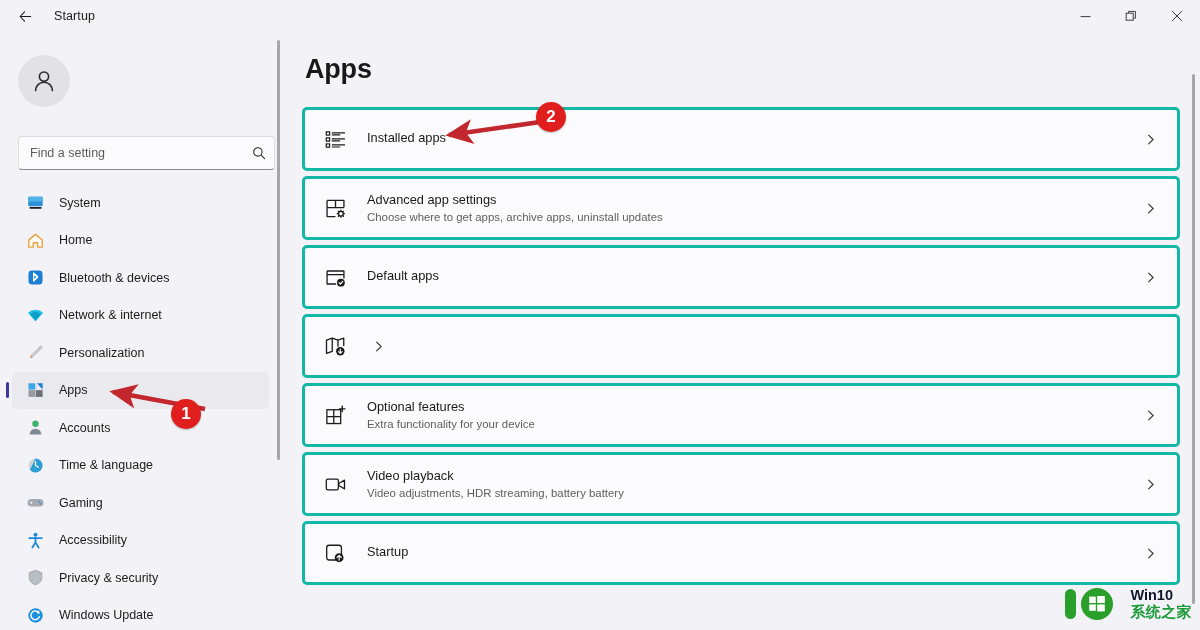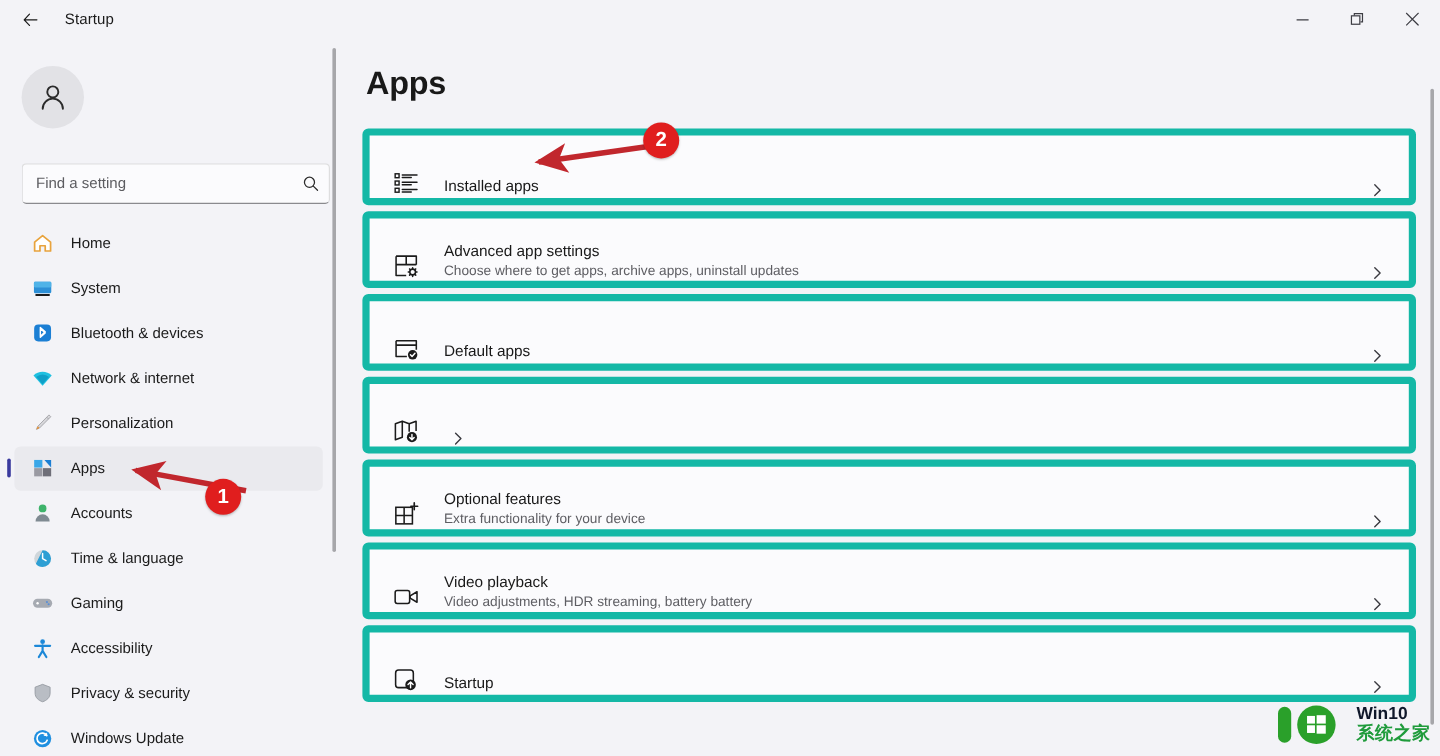--- a/index.html
+++ b/index.html
@@ -138,23 +138,23 @@
     letter-spacing: -.2px;
   }
   .cards {
     position: absolute; top: 75px; left: 19px;
     width: 878px;
   }
   .card {
     height: 64px;
     margin-bottom: 5px;
     background: #fbfbfd;
-    border: 6px solid #14b8a6;
+    border: 3px solid #14b8a6;
     border-radius: 5px;
-    display: flex; align-items: flex-end;
+    display: flex; align-items: center;
     padding: 0 16px 0 17px;
     cursor: pointer;
   }
   .card-ico {
     width: 26px; height: 26px;
     flex: 0 0 26px;
     display: flex; align-items: center; justify-content: center;
     margin-right: 19px;
   }
   .card-txt { flex: 1; min-width: 0; }
@@ -272,35 +272,35 @@
           <path d="M9.1 9.1 L12.6 12.6" stroke="#2b2b2b" stroke-width="1.05" stroke-linecap="round"></path>
         </svg>
       </span>
     </div>
 
     <div class="navlist">
 
       <div class="navitem">
         <span class="nav-ico">
           <svg width="19" height="19" viewBox="0 0 20 20">
-            <path d="M3 9.3 L10 3.6 L17 9.3 V17 H12.3 V12.4 H7.7 V17 H3 Z" fill="#ffffff" stroke="#e8a33d" stroke-width="1.5" stroke-linejoin="round"></path>
-          </svg>
-        </span>
-        <span class="nav-label">Home</span>
-      </div>
-
-      <div class="navitem">
-        <span class="nav-ico">
-          <svg width="19" height="19" viewBox="0 0 20 20">
             <rect x="2.4" y="4" width="15.2" height="10" rx="1" fill="#2c8fd6"></rect>
             <rect x="2.4" y="4" width="15.2" height="5" rx="1" fill="#4fb3e8"></rect>
             <rect x="3.6" y="14.8" width="12.8" height="1.7" rx=".7" fill="#1b1b1b"></rect>
           </svg>
         </span>
         <span class="nav-label">System</span>
+      </div>
+
+      <div class="navitem">
+        <span class="nav-ico">
+          <svg width="19" height="19" viewBox="0 0 20 20">
+            <path d="M3 9.3 L10 3.6 L17 9.3 V17 H12.3 V12.4 H7.7 V17 H3 Z" fill="#ffffff" stroke="#e8a33d" stroke-width="1.5" stroke-linejoin="round"></path>
+          </svg>
+        </span>
+        <span class="nav-label">Home</span>
       </div>
 
       <div class="navitem">
         <span class="nav-ico">
           <svg width="19" height="19" viewBox="0 0 20 20">
             <rect x="2.6" y="2.6" width="14.8" height="14.8" rx="3.6" fill="#1b7fd4"></rect>
             <path d="M8 6.1 L12.3 9.9 L8 13.7 V5.2 L12.3 9 L8 12.8" fill="none" stroke="#ffffff" stroke-width="1.25" stroke-linejoin="round" stroke-linecap="round"></path>
           </svg>
         </span>
         <span class="nav-label">Bluetooth &amp; devices</span>

